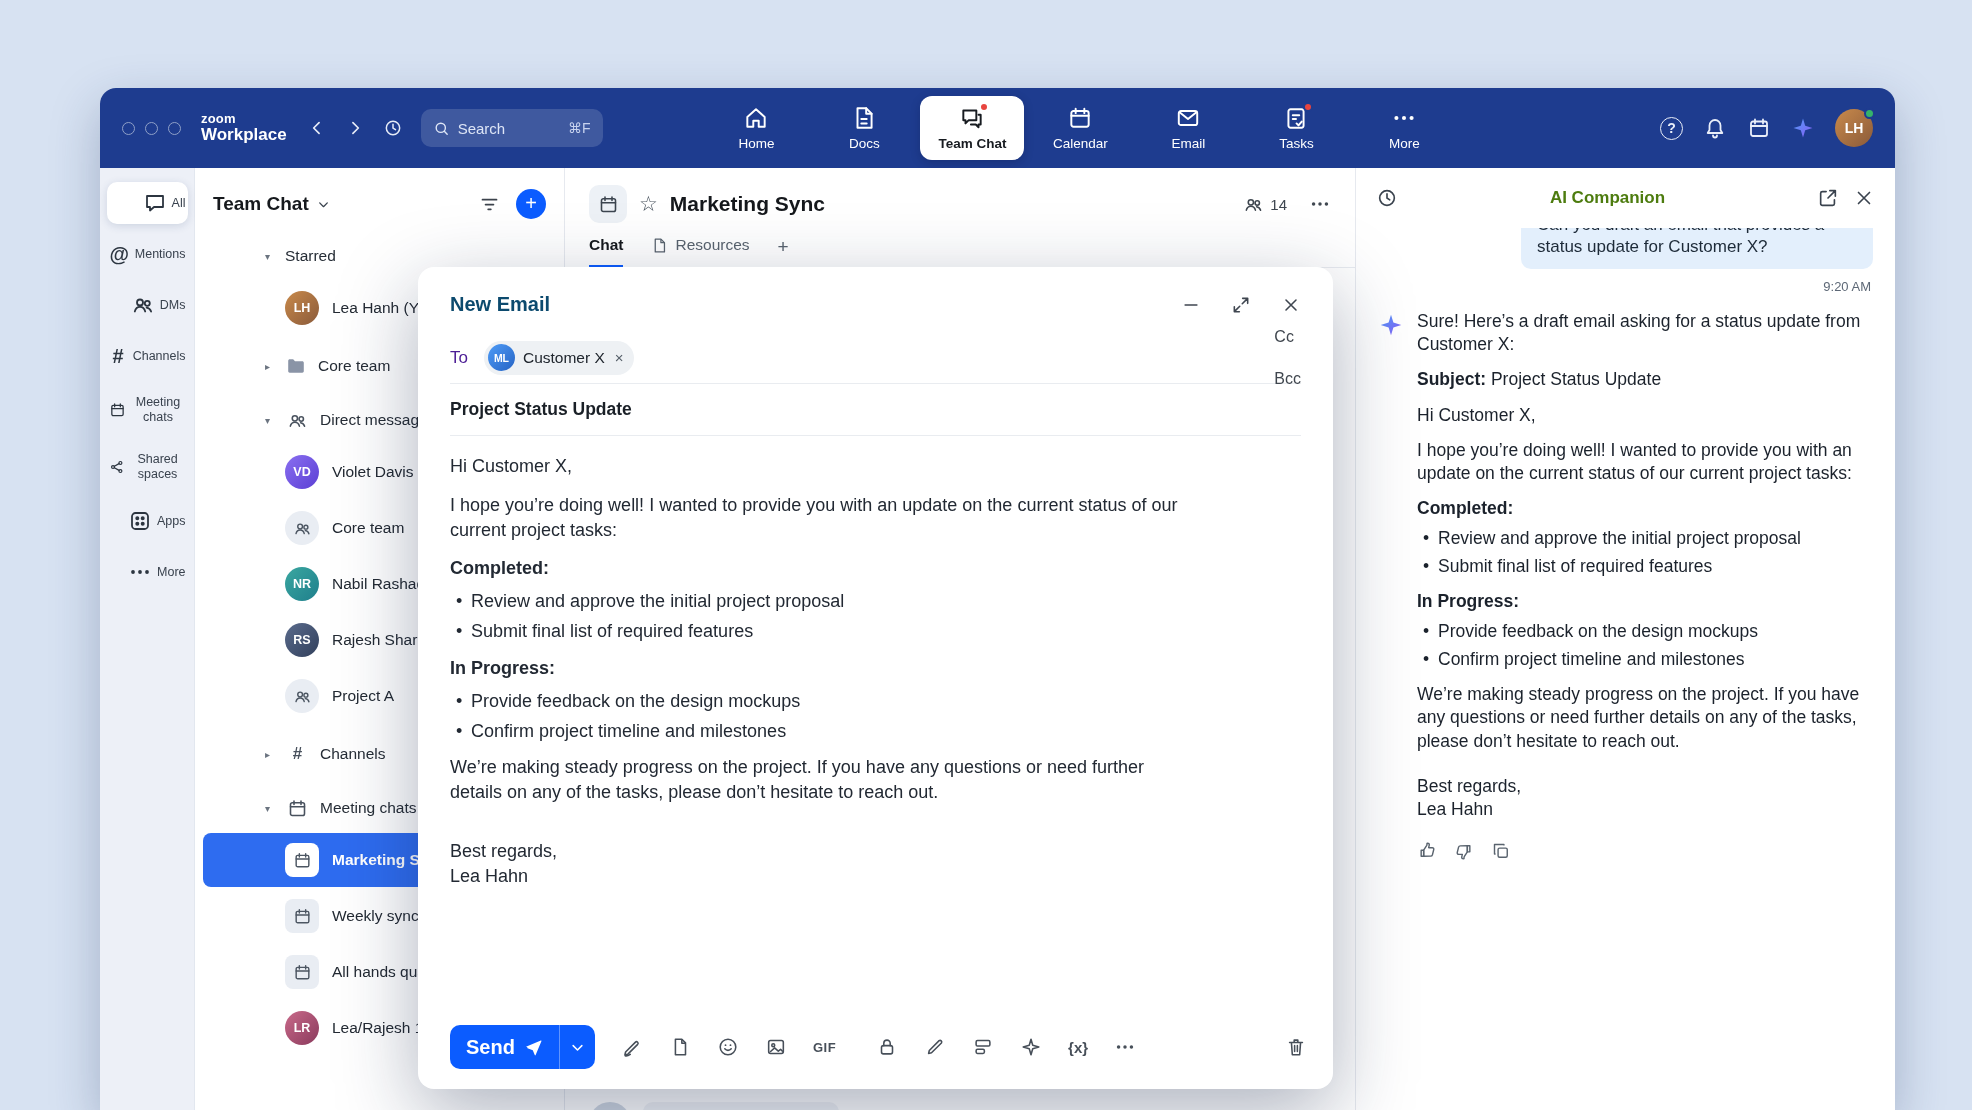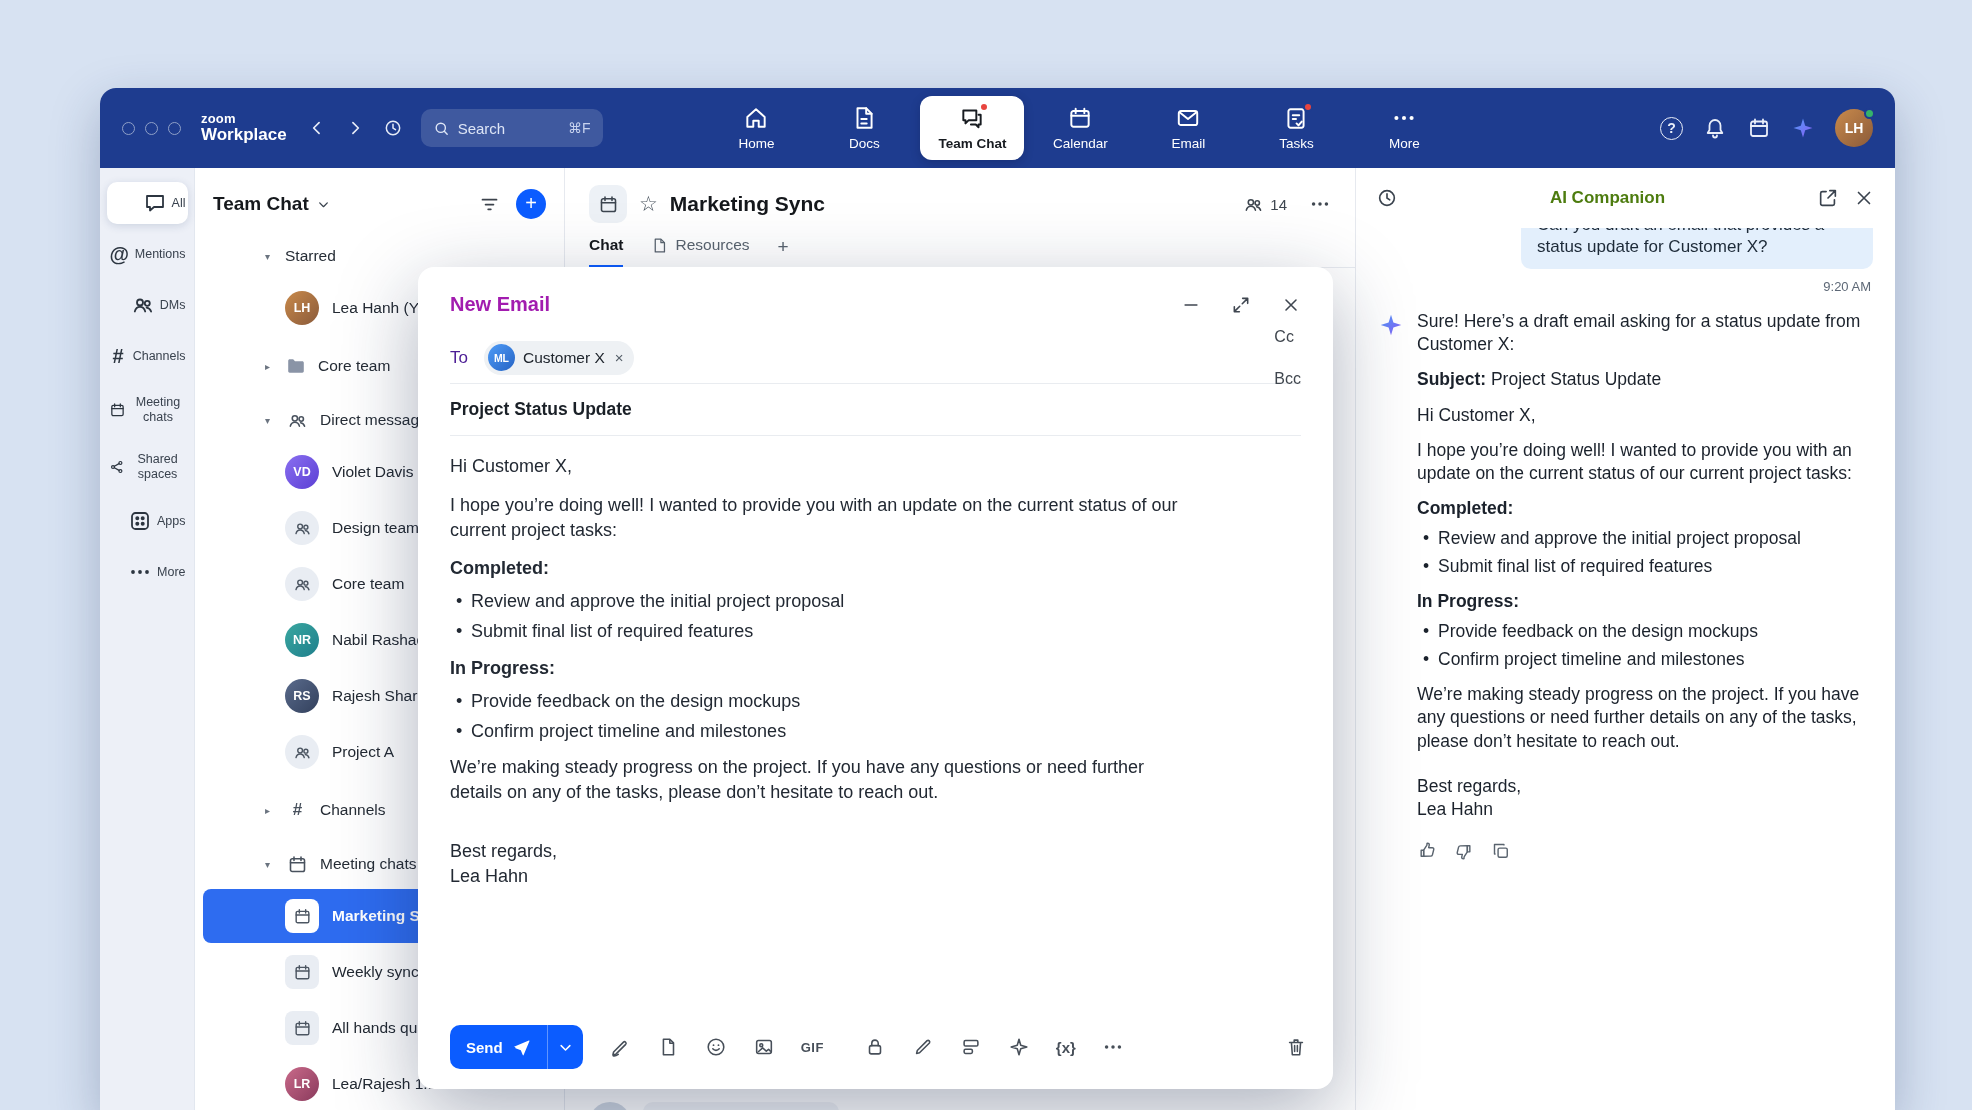--- a/index.html
+++ b/index.html
@@ -133,39 +133,39 @@
   .ai-text .close-gap { margin-top:22px; margin-bottom:0; }
   .ai-feedback { display:flex; gap:17px; margin:20px 0 0 39px; color:#59636e; }
   .fb-i { width:20px; height:20px; cursor:pointer; }
   .flip { transform:scale(-1,-1); }
 
   
   .email-modal { position:absolute; left:318px; top:179px; width:915px; height:822px; background:#fff;
                  border-radius:16px; box-shadow:0 24px 80px rgba(20,35,70,.35); z-index:50;
                  display:flex; flex-direction:column; }
   .em-header { display:flex; align-items:center; padding:26px 32px 16px; }
-  .em-title { font-size:20px; font-weight:700; color:#a21caf; }
+  .em-title { font-size:20px; font-weight:700; color:#0c4a6e; }
   .em-actions { margin-left:auto; display:flex; align-items:center; gap:30px; color:#3f4650; }
   .em-actions .ai2 { width:20px; height:20px; cursor:pointer; }
   .em-row { margin:0 32px; height:52px; display:flex; align-items:center; border-bottom:1px solid #e9ecf0; }
   .em-label { font-size:17px; color:#4c1d95; margin-right:16px; }
   .chip { display:flex; align-items:center; gap:8px; background:#eef1f4; border-radius:18px; height:34px;
           padding:3px 10px 3px 4px; font-size:15.5px; color:#20262e; cursor:pointer; }
   .chip-av { width:27px; height:27px; font-size:10.5px; }
   .chip-x { font-size:15px; color:#555e68; margin-left:2px; cursor:pointer; }
   .ccbcc { margin-left:auto; display:flex; gap:24px; font-size:16px; color:#3f464e;flex-direction:column; }
   .ccbcc span { cursor:pointer; }
   .em-subject { font-size:17.5px; font-weight:600; color:#1a2027; cursor:text; }
   .em-body { flex:1; margin:18px 32px 0; font-size:18px; line-height:1.38; color:#222933; max-width:740px; cursor:text; }
   .em-body p { margin-bottom:14px; }
   .em-body p.lbl { font-weight:700; margin-bottom:8px; }
   .em-body .close-gap { margin-top:34px; margin-bottom:0; }
   .em-toolbar { display:flex; align-items:center; padding:14px 26px 20px 32px; gap:26px; color:#474f59; }
   .send-btn { display:flex; border-radius:10px; overflow:hidden; background:#0b5cff; color:#fff; height:44px; cursor:pointer; }
-  .send-main { display:flex; align-items:center; gap:9px; padding:0 16px; font-size:15px; font-weight:700; }
+  .send-main { display:flex; align-items:center; gap:9px; padding:0 16px; font-size:20px; font-weight:700; }
   .send-main svg { width:19px; height:19px; }
   .send-caret { display:flex; align-items:center; padding:0 10px; border-left:1px solid rgba(255,255,255,.35); }
   .send-caret svg { width:15px; height:15px; }
   .tool { width:22px; height:22px; cursor:pointer; display:flex; align-items:center; justify-content:center; }
   .tool.txt { width:auto; font-size:13px; font-weight:700; letter-spacing:.5px; }
   .tool.vars { width:auto; font-size:15px; font-weight:600; }
   .tool.group-start { margin-left:14px; }
   .tool.trash { margin-left:auto; }
   svg.s { width:100%; height:100%; display:block; }
 </style>
@@ -436,31 +436,20 @@
                 <path d="M3.8 18.5c.7-2.9 2.8-4.6 5.2-4.6s4.5 1.7 5.2 4.6"></path>
                 <circle cx="16.3" cy="10.3" r="2.5"></circle>
                 <path d="M15.6 14.6c2.2.3 3.8 1.7 4.5 4"></path>
               </svg>
             </span>
           <span>Direct messages</span>
         </div>
         <div class="cl-item">
           <span class="av av-s av-vd">VD</span>
           <span>Violet Davis</span>
-        </div>
-        <div class="cl-item">
-          <span class="tile round">
-              <svg viewBox="0 0 24 24" fill="none" stroke="currentColor" stroke-width="1.8" stroke-linecap="round">
-                <circle cx="9" cy="9.5" r="3"></circle>
-                <path d="M3.8 18.5c.7-2.9 2.8-4.6 5.2-4.6s4.5 1.7 5.2 4.6"></path>
-                <circle cx="16.3" cy="10.3" r="2.5"></circle>
-                <path d="M15.6 14.6c2.2.3 3.8 1.7 4.5 4"></path>
-              </svg>
-            </span>
-          <span>Design team</span>
         </div>
         <div class="cl-item">
           <span class="tile round">
               <svg viewBox="0 0 24 24" fill="none" stroke="currentColor" stroke-width="1.8" stroke-linecap="round">
                 <circle cx="9" cy="9.5" r="3"></circle>
                 <path d="M3.8 18.5c.7-2.9 2.8-4.6 5.2-4.6s4.5 1.7 5.2 4.6"></path>
                 <circle cx="16.3" cy="10.3" r="2.5"></circle>
                 <path d="M15.6 14.6c2.2.3 3.8 1.7 4.5 4"></path>
               </svg>
             </span>

